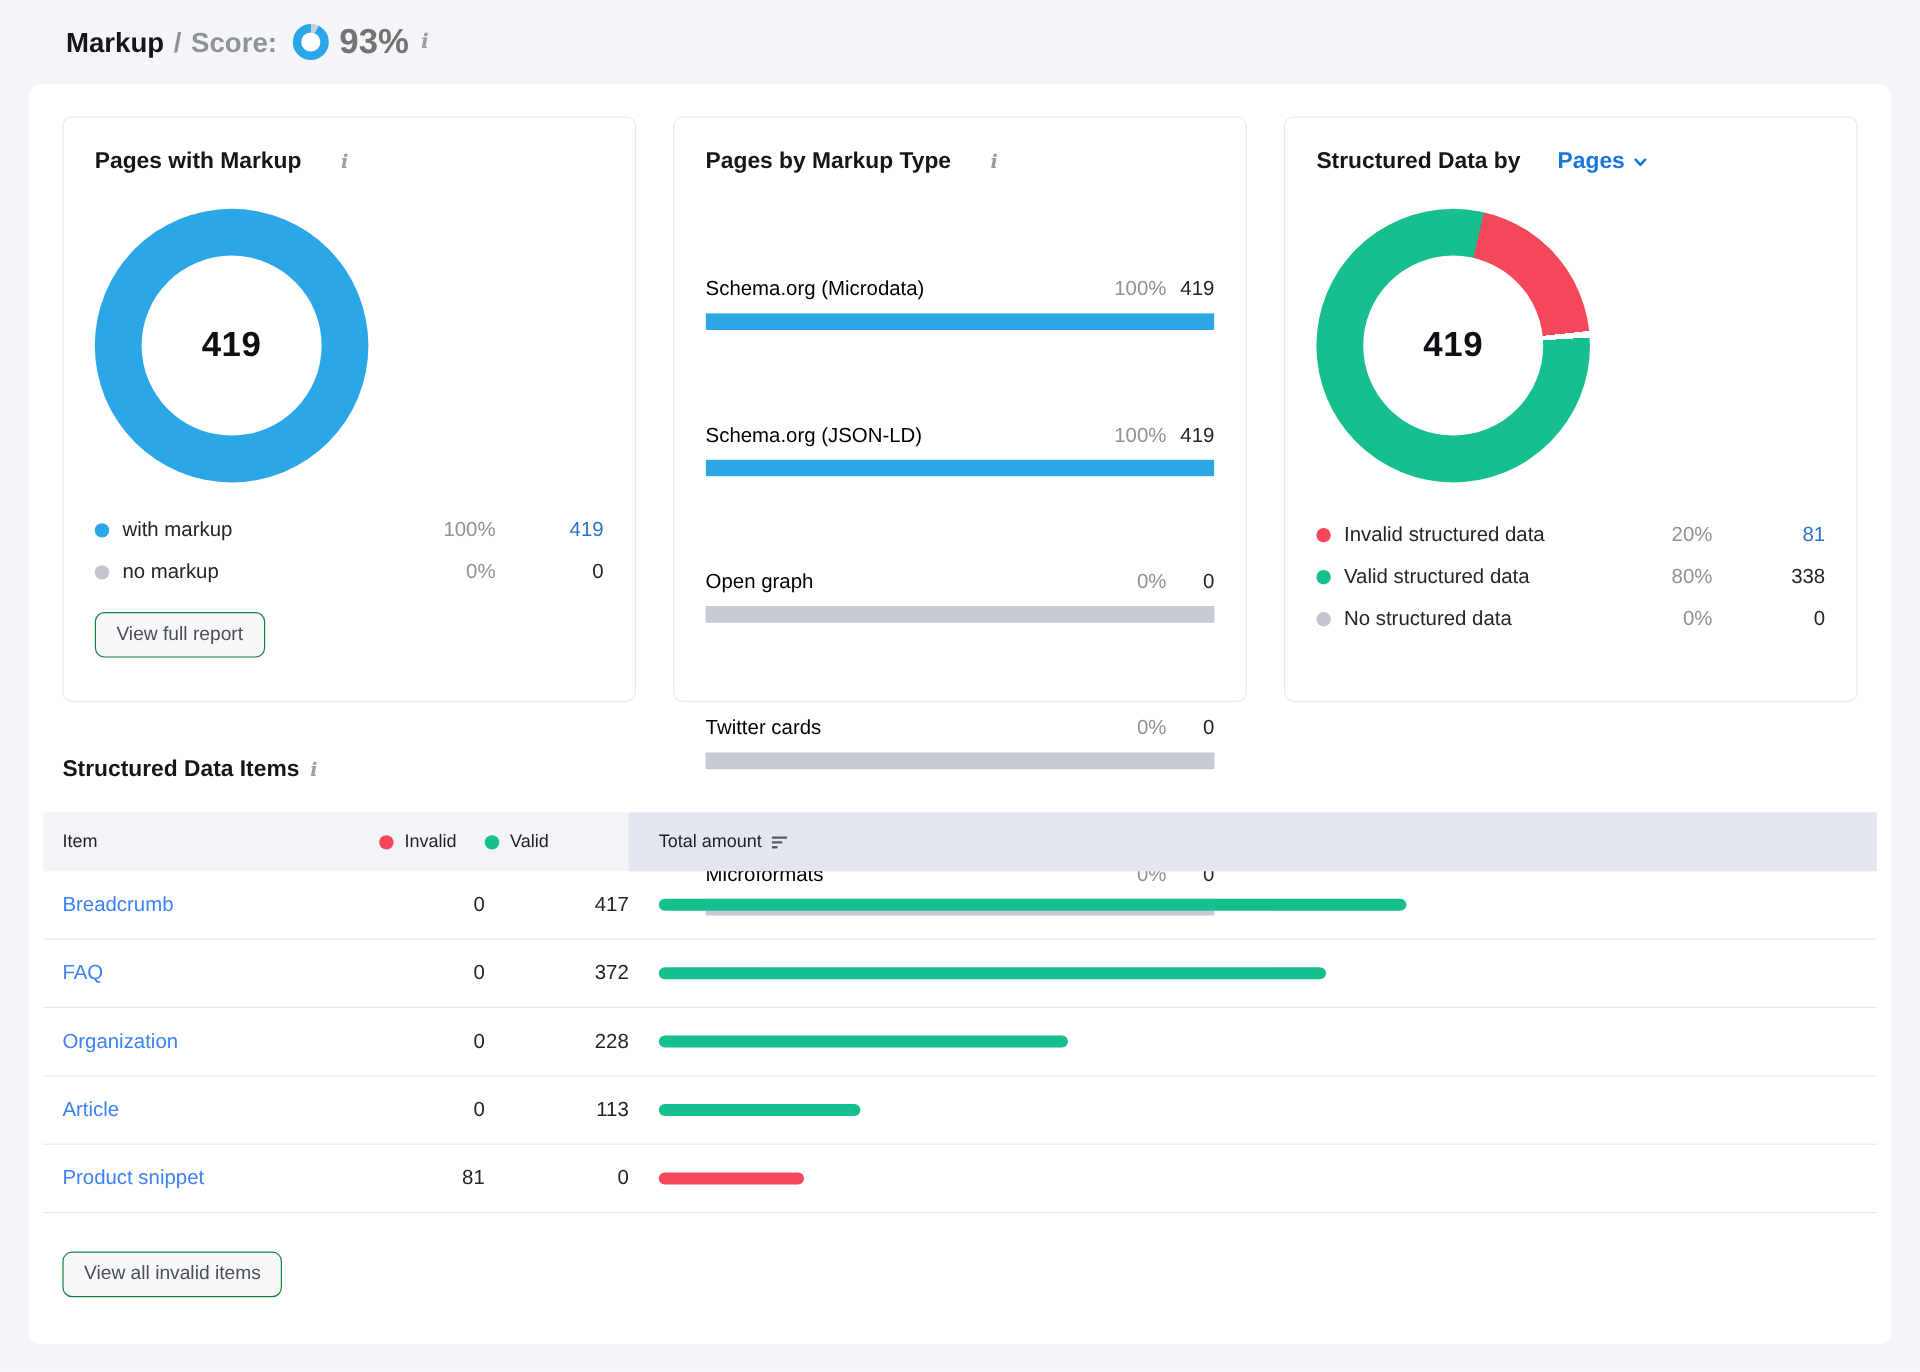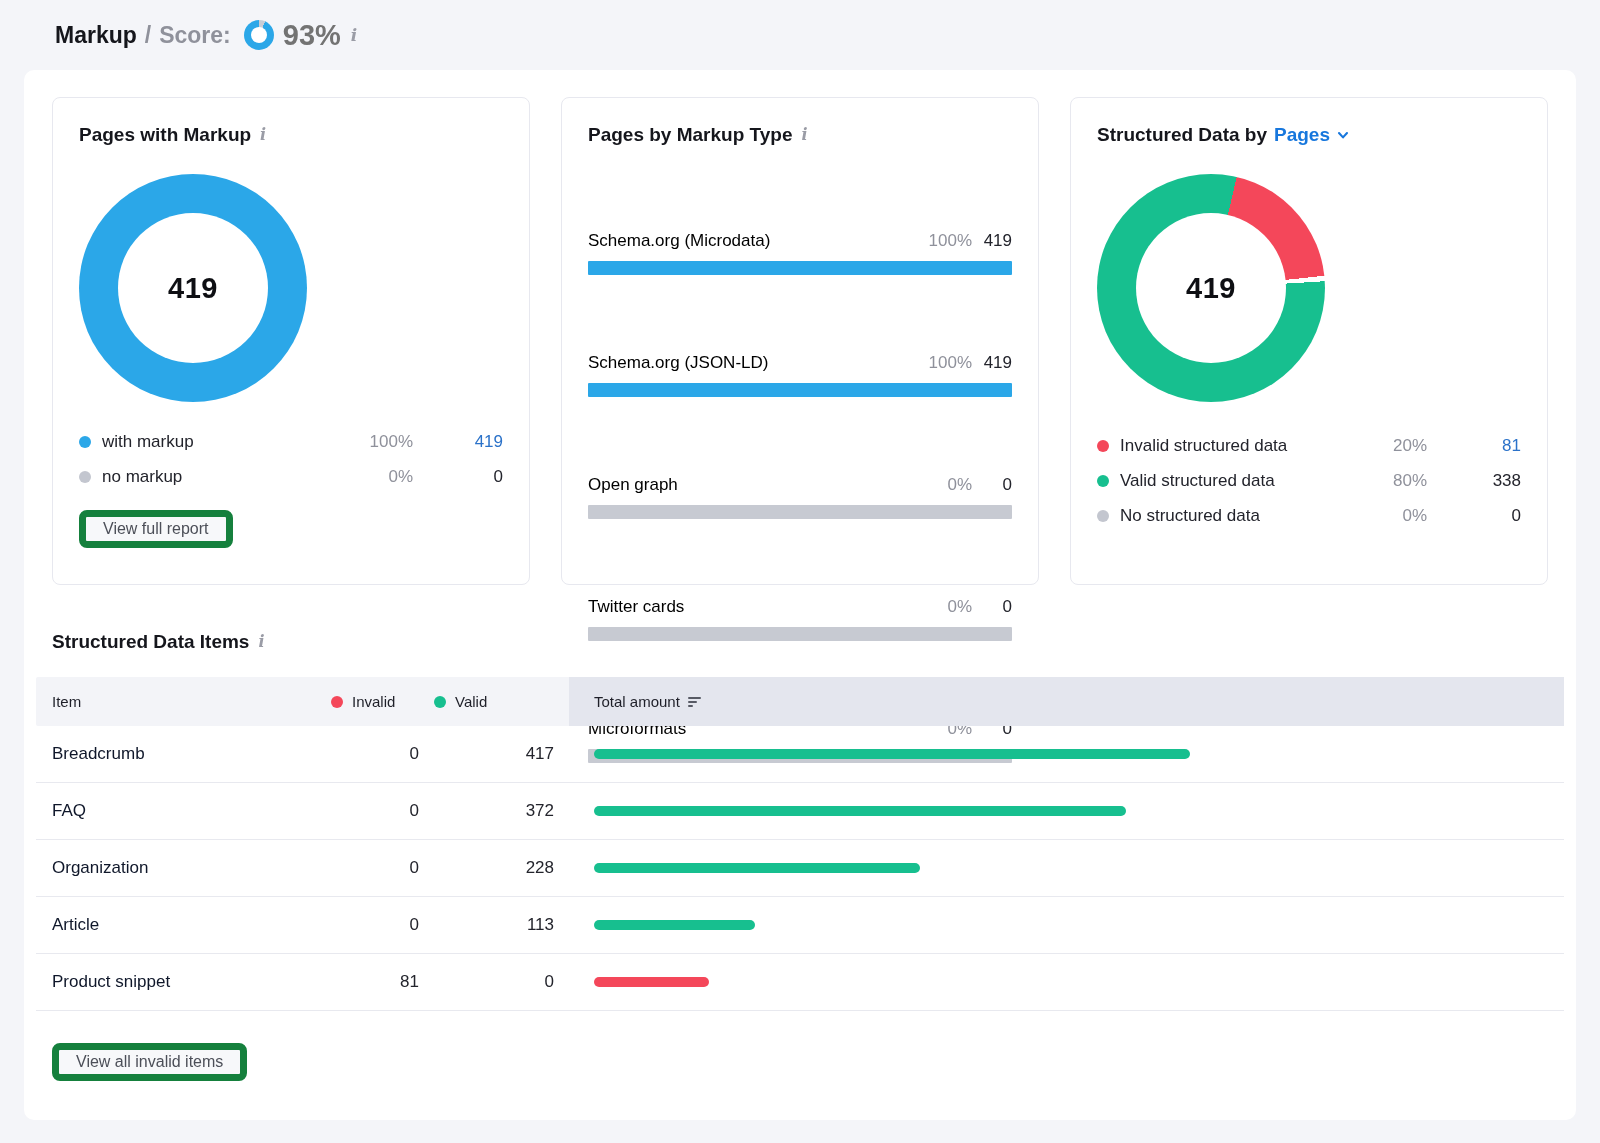--- a/index.html
+++ b/index.html
@@ -25,42 +25,42 @@
     margin-left:10px; line-height:1; cursor:default;
   }
   
   .container {
     margin:0 24px; background:#fff; border-radius:10px;
     padding:27px 28px; height:1050px;
   }
   
   .cards { display:flex; gap:31px; }
   .card { flex:1 1 0; border:1px solid #e7e8ef; border-radius:8px; height:488px; padding:24px 26px; background:#fff; }
-  .card-title { display:flex; align-items:center; font-size:19px; font-weight:700; color:#15161c; line-height:26px; }
+  .card-title { display:flex; align-items:center; font-size:19px; font-weight:700; color:#15161c; line-height:26px;gap:24px; }
   .card-title .info-i { margin-left:9px; font-size:16px; }
   .donut { width:228px; height:228px; border-radius:50%; position:relative; margin-top:26px; }
   .donut .hole {
     position:absolute; inset:39px; background:#fff; border-radius:50%;
     display:flex; align-items:center; justify-content:center;
     font-size:29px; font-weight:700; color:#0e0f13; letter-spacing:0.5px;
   }
   .legend { margin-top:22px; }
   .legend-row { display:grid; grid-template-columns:1fr 62px 54px; align-items:center; height:35px; font-size:17px;gap:36px; }
   .legend-label { display:flex; align-items:center; color:#23242c; }
   .dot { width:12px; height:12px; border-radius:50%; margin-right:11px; flex:0 0 auto; }
   .dot-blue  { background:#2ba7e8; }
   .dot-gray  { background:#c3c6cf; }
   .dot-red   { background:#f4475a; }
   .dot-green { background:#17bf8f; }
   .legend-pct { text-align:right; color:#8f919b; }
   .legend-val { text-align:right; color:#23242c; }
   .link { color:#2b72c9; cursor:pointer; }
   .btn {
     display:inline-flex; align-items:center; height:38px; padding:0 17px;
-    border:7px solid #15803d; border-radius:8px; background:#f7f8fa;
+    border:1px solid #15803d; border-radius:8px; background:#f7f8fa;
     font-size:16px; color:#4c4f58; cursor:pointer; white-space:nowrap;
     font-family:inherit;
   }
   .card .btn { margin-top:16px; }
   
   .mt-rows { margin-top:36px; }
   .mt-row + .mt-row { margin-top:31px; }
   .mt-line { display:flex; justify-content:space-between; align-items:baseline; font-size:17px; }
   .mt-label { color:#000000;margin-top:47px; }
   .mt-right { display:flex; align-items:baseline; gap:10px; }
@@ -68,32 +68,32 @@
   .mt-val { min-width:30px; text-align:right; color:#23242c; }
   .mt-track { margin-top:10px; height:14px; background:#c7cad2; border-radius:1px; overflow:hidden; }
   .mt-fill { height:100%; background:#2ba7e8; }
   
   .sd-title-link { color:#1777dd; cursor:pointer; margin-left:7px; display:inline-flex; align-items:center; }
   .chev { margin-left:6px; }
   
   .section-title { margin-top:46px; display:flex; align-items:center; font-size:19px; font-weight:700; color:#15161c; }
   .section-title .info-i { margin-left:9px; font-size:16px; }
   .sd-table { margin:24px -16px 0; }
-  .t-grid { display:grid; grid-template-columns:280px 88px 120px 1fr; align-items:center;gap:15px; }
+  .t-grid { display:grid; grid-template-columns:280px 88px 120px 1fr; align-items:center; }
   .t-head { height:49px; background:#f3f4f8; font-size:15px; color:#1e1f28; border-radius:2px; }
   .th-item { padding-left:16px; }
   .th-num { display:flex; justify-content:flex-start; align-items:center; }
   .th-num .dot { margin-right:9px; }
   .th-total {
     align-self:stretch; display:flex; align-items:center;
     background:#e4e6ee; padding-left:25px; cursor:pointer;
   }
   .sort-icon { margin-left:8px; display:inline-flex; }
   .t-row { height:57px; border-bottom:1px solid #e8e9ef; font-size:17px; }
-  .td-item { padding-left:16px; color:#0f172a; }
+  .td-item { padding-left:16px; color:#3b82f6; }
   .td-num { text-align:right; color:#23242c; }
   .td-total { padding-left:25px; }
   .t-bar { height:10px; border-radius:5px; background:#17bf8f; }
   .bottom-btn-row { margin-top:32px; }
 </style>
 </head>
 <body>
 
 <div class="page-header">
   <div class="page-title">

